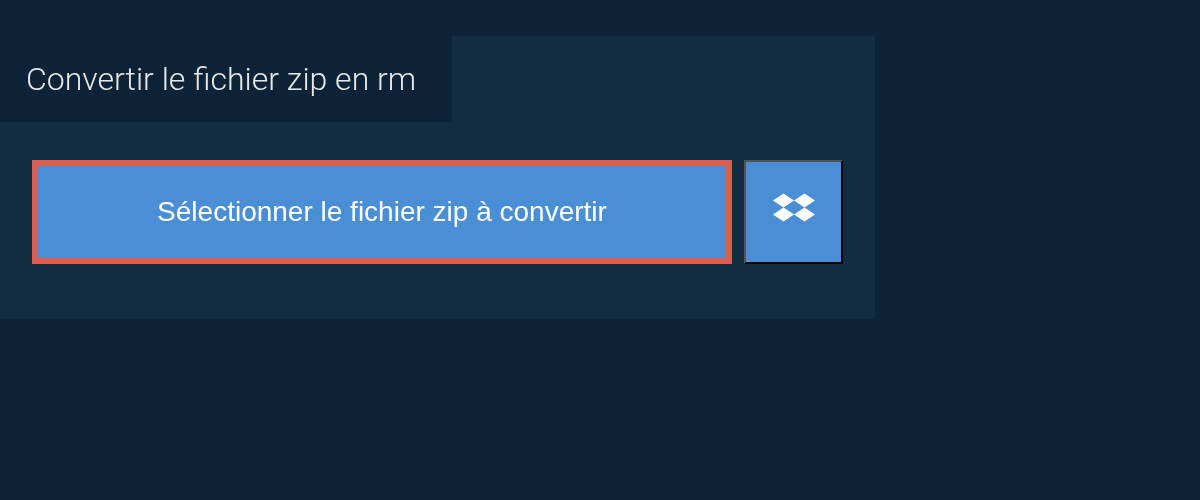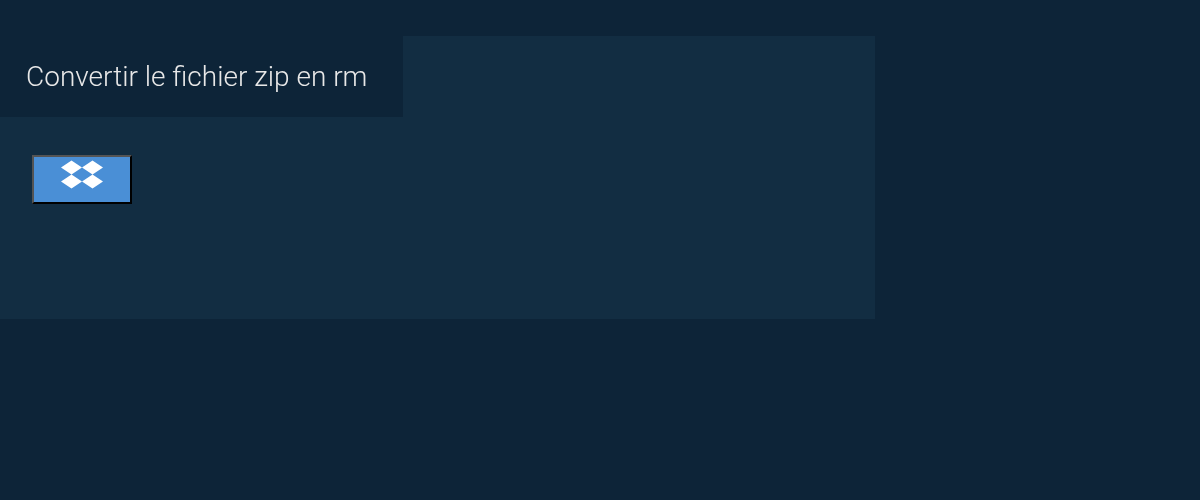--- a/index.html
+++ b/index.html
@@ -17,21 +17,21 @@
     .container {
       background: #122d42;
       width: 875px;
       height: 283px;
       margin: 36px 0 0 0;
       position: relative;
     }
     .tab {
       background: #0d2438;
       color: #e8e8e8;
-      font-size: 28px;
+      font-size: 32px;
       font-weight: 300;
       padding: 24px 36px 24px 26px;
       display: inline-block;
     }
     .button-row {
       display: flex;
       gap: 12px;
       padding: 38px 32px;
     }
     .select-button {
@@ -61,20 +61,23 @@
     }
   </style>
 </head>
 <body>
 
 <div class="container">
   <div class="tab">
     <span>Convertir le fichier zip en rm</span>
   </div>
   <div class="button-row">
+    <button class="select-button">
+      <span>Sélectionner le fichier zip à convertir</span>
+    </button>
     <button class="dropbox-button">
       <span class="dropbox-icon">
         <svg viewBox="0 0 24 24">
           <path d="M6 2L0 6l6 4-6 4 6 4 6-4 6 4 6-4-6-4 6-4-6-4-6 4-6-4zm6 4l6 4-6 4-6-4 6-4z"></path>
         </svg>
       </span>
     </button>
   </div>
 </div>
 

